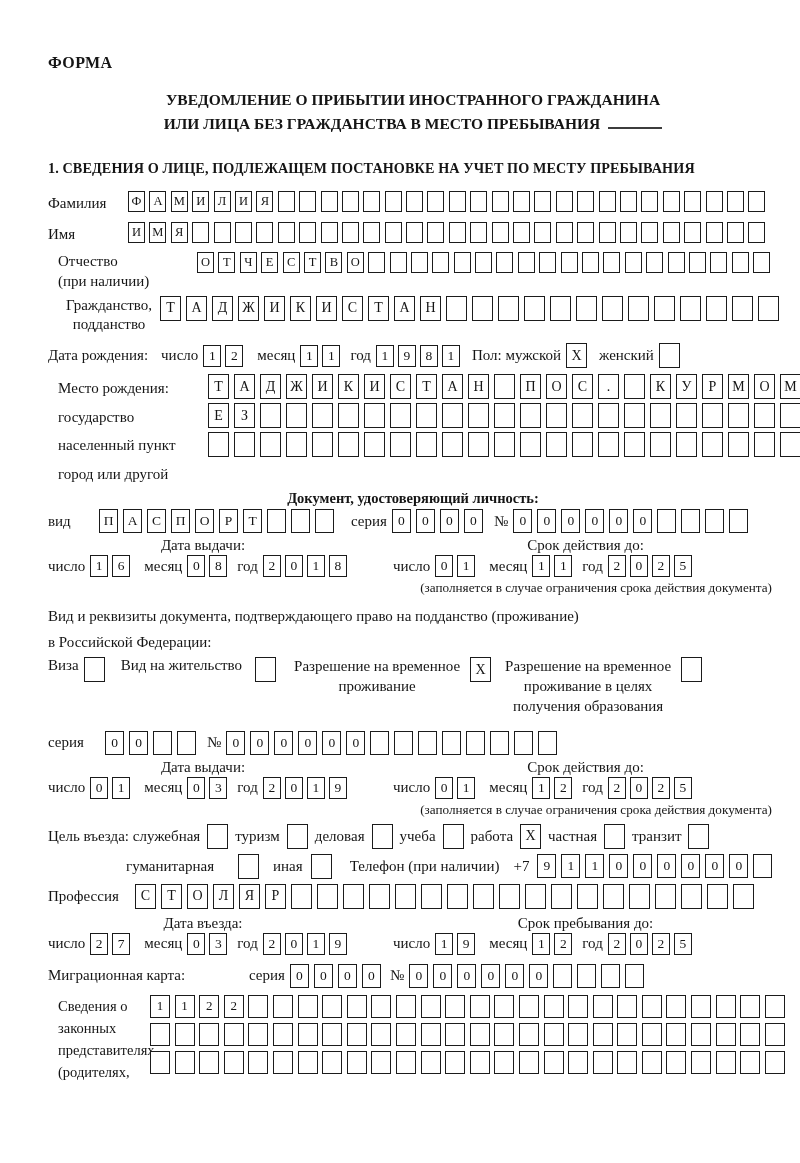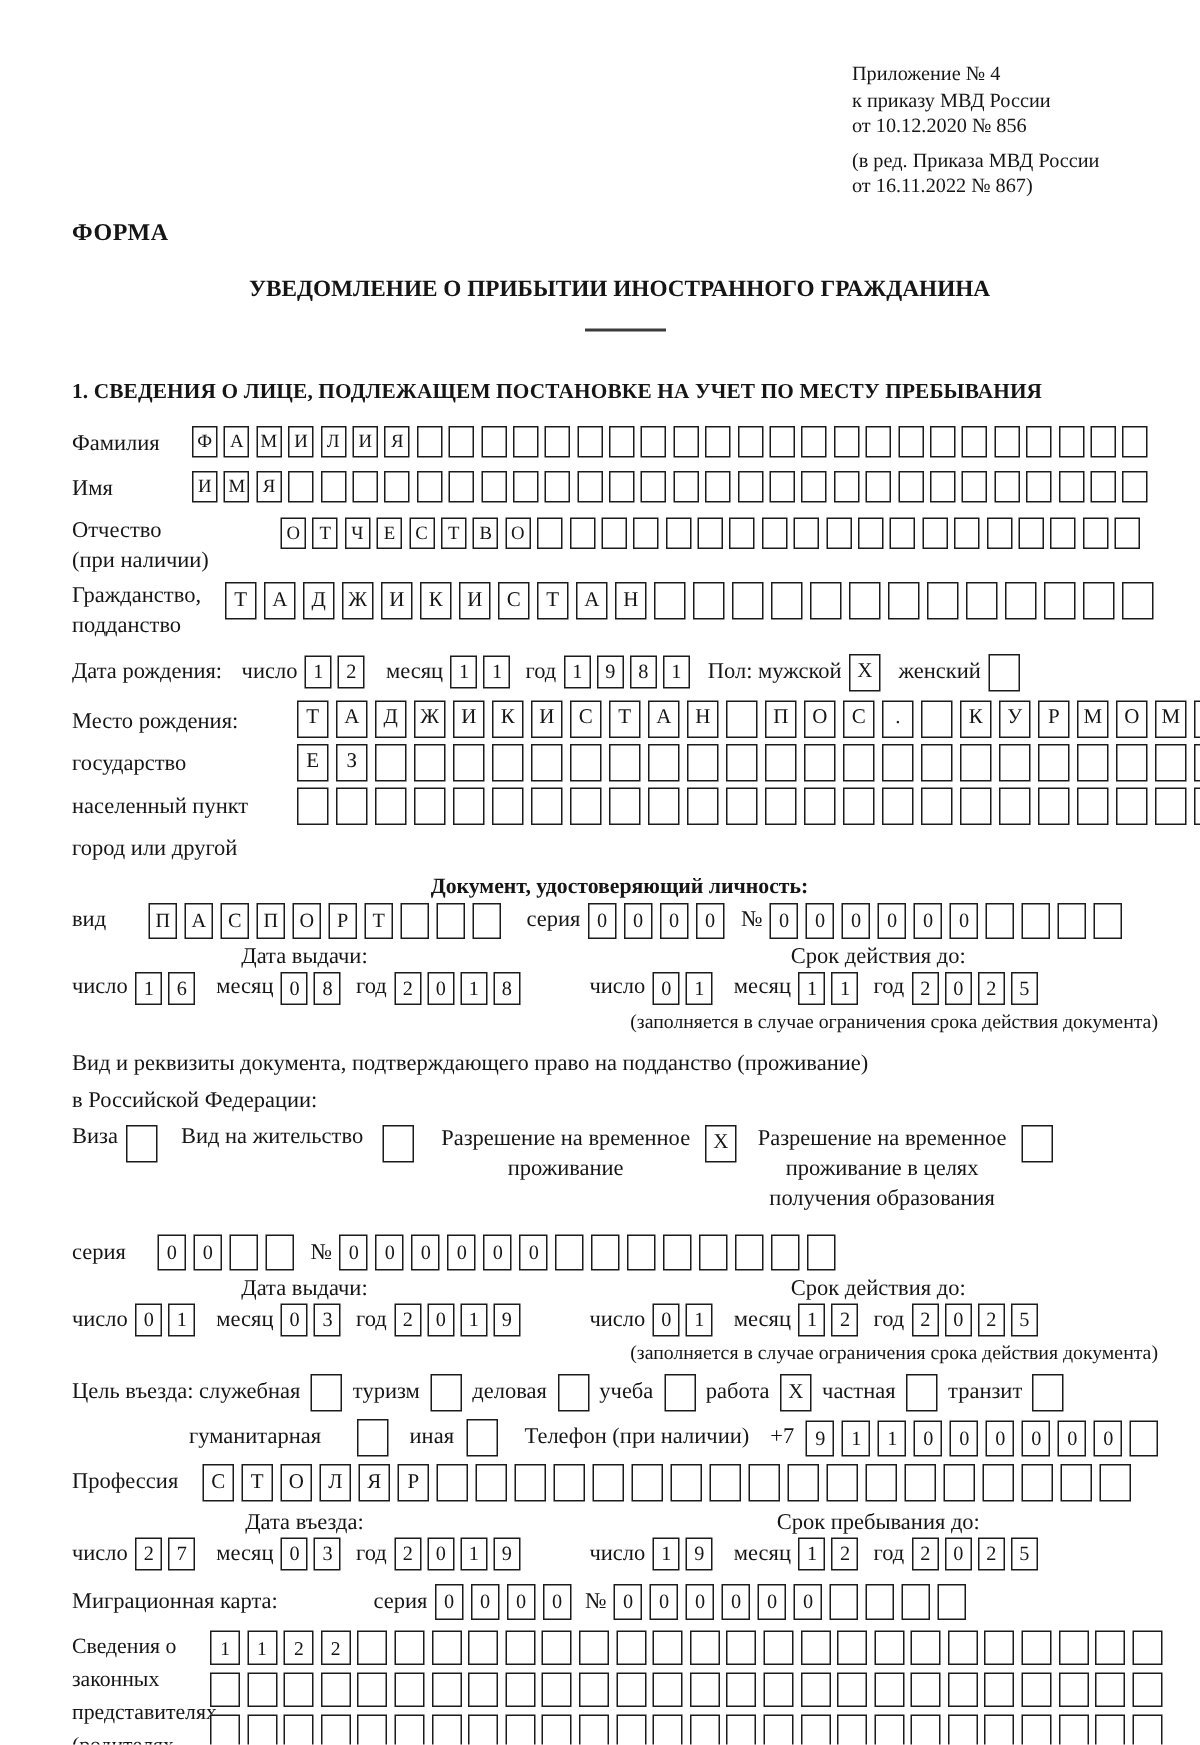--- a/index.html
+++ b/index.html
@@ -10,63 +10,56 @@
   .annex { width: 202px; margin-left: auto; margin-right: 8px; font-size: 13.5px; line-height: 1.3; }
   .annex .ed { margin-top: 5px; }
   .forma { text-align: left; padding-right: 36px; font-weight: bold; font-size: 16px; margin-top: 14px; letter-spacing: .4px; }
   .title { text-align: center; font-weight: bold; font-size: 15.5px; line-height: 1.55; margin-top: 16px; }
   .blank-line { display: inline-block; width: 54px; border-bottom: 2.2px solid #3c3c3c; height: .95em; margin-left: 8px; }
   .sec { font-weight: bold; font-size: 14.2px; margin-top: 24px; letter-spacing: .1px; }
 
   .row { display: flex; align-items: flex-start; }
   .inline { display: flex; align-items: center; }
   .lbl { font-size: 15px; line-height: 1.3; flex: none; padding-top: 3px; }
-  .lbl2 { font-size: 15px; line-height: 1.32; flex: none; }
+  .lbl2 { font-size: 15px; line-height: 1.32; flex: none; margin-left: 10px; }
   .cells { display: inline-flex; flex: none; }
   .cell { flex: none; display: inline-flex; align-items: center; justify-content: center; border: 1.7px solid #1b1b1b; background: #fff; }
   .sm .cell { width: 17px; height: 21px; margin-right: 4.4px; font-size: 12.5px; }
   .md .cell { width: 21px; height: 25px; margin-right: 5px;  font-size: 14px; }
   .nd .cell { width: 19px; height: 24px; margin-right: 5px;  font-size: 13.5px; }
   .dt .cell { width: 18px; height: 22px; margin-right: 4px;  font-size: 13.5px; }
   .rp .cell { width: 20px; height: 23px; margin-right: 4.6px; font-size: 13px; }
   .cb .cell { width: 21px; height: 25px; margin-right: 0; font-size: 14px; }
 
-  .w80 { width: 80px; } .w139 { width: 139px; } .w102 { width: 102px; } .w150 { width: 150px; }
+  .w80 { width: 80px; } .w139 { width: 139px; } .w102 { width: 102px; text-align: center; } .w150 { width: 150px; }
   .colgap { display: flex; flex-direction: column; }
   .heading-c { text-align: center; font-weight: bold; font-size: 14.5px; margin-top: 2px; }
   .note { font-size: 13.2px; }
   .dates { display: flex; margin-top: 4px; }
   .dcol-l { width: 345px; flex: none; }
   .dcol-r { flex: 1; }
   .dlab { text-align: center; font-size: 15px; }
   .dlab-l { width: 310px; }
   .dline { display: flex; align-items: center; margin-top: 1px; }
   .dw { font-size: 15px; margin-right: 5px; }
   .mlx { margin-left: 10px; }
   .cbgroup { display: flex; align-items: flex-start; }
   .stack { display: flex; flex-direction: column; text-align: center; font-size: 15px; line-height: 1.32; }
 </style>
 </head>
 <body>
 
 <div class="page">
 
-  <div class="annex">
-    <div>Приложение № 4</div>
-    <div>к приказу МВД России</div>
-    <div>от 10.12.2020 № 856</div>
-    <div class="ed">(в ред. Приказа МВД России</div>
-    <div>от 16.11.2022 № 867)</div>
-  </div>
 
   <div class="forma">ФОРМА</div>
 
   <div class="title">
     <div>УВЕДОМЛЕНИЕ О ПРИБЫТИИ ИНОСТРАННОГО ГРАЖДАНИНА</div>
-    <div><span class="blank-line"></span></div>
+    <div><span>ИЛИ ЛИЦА БЕЗ ГРАЖДАНСТВА В МЕСТО ПРЕБЫВАНИЯ</span><span class="blank-line"></span></div>
   </div>
 
   <div class="sec">1. СВЕДЕНИЯ О ЛИЦЕ, ПОДЛЕЖАЩЕМ ПОСТАНОВКЕ НА УЧЕТ ПО МЕСТУ ПРЕБЫВАНИЯ</div>
 
   <div class="row" style="margin-top:14px">
     <span class="lbl w80">Фамилия</span>
     <span class="cells sm">
         <span class="cell">Ф</span>
         <span class="cell">А</span>
         <span class="cell">М</span>

